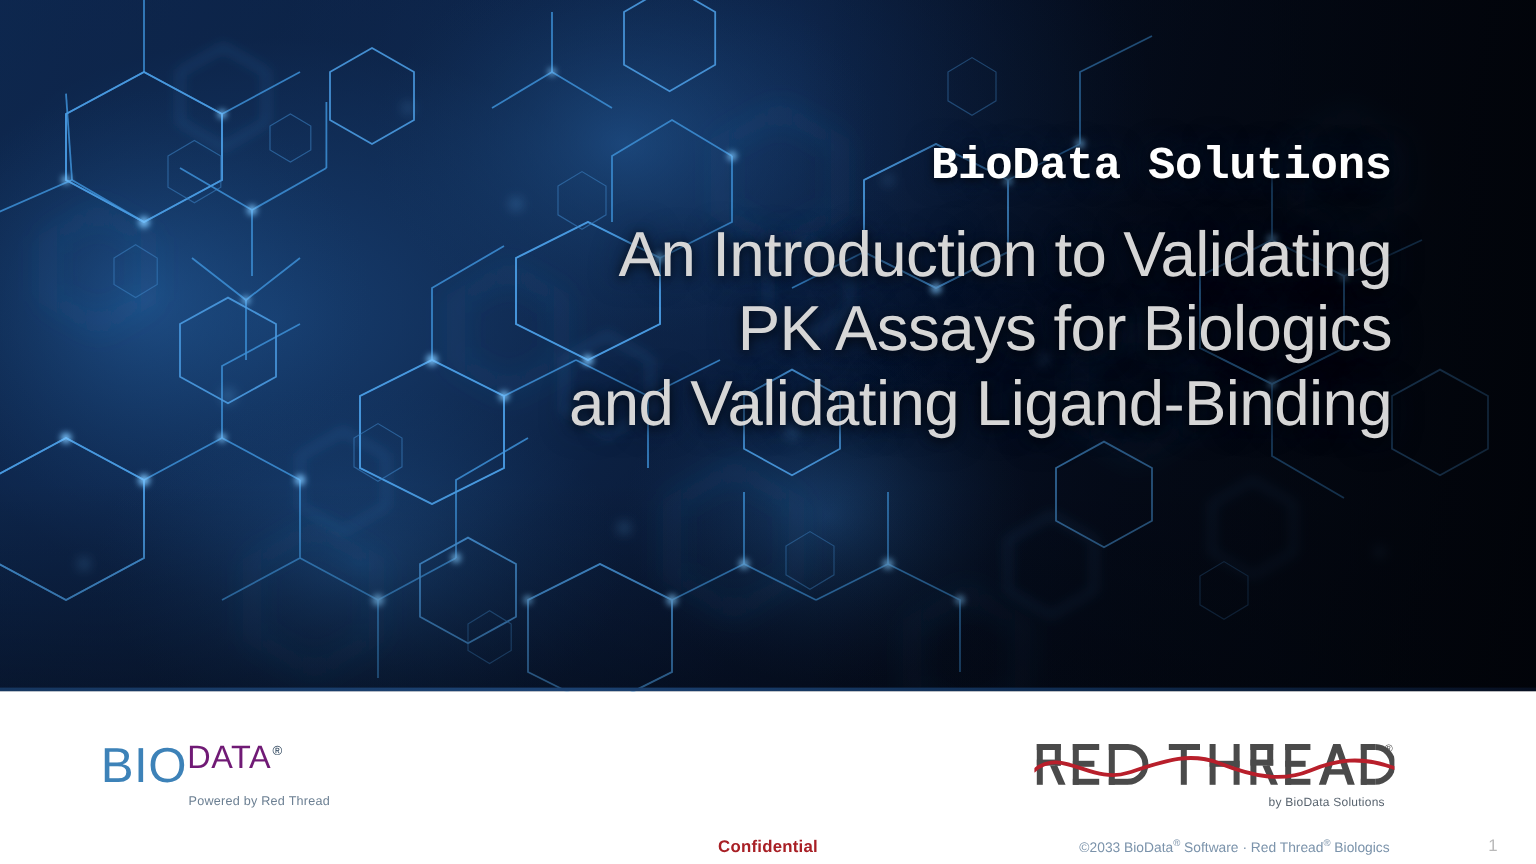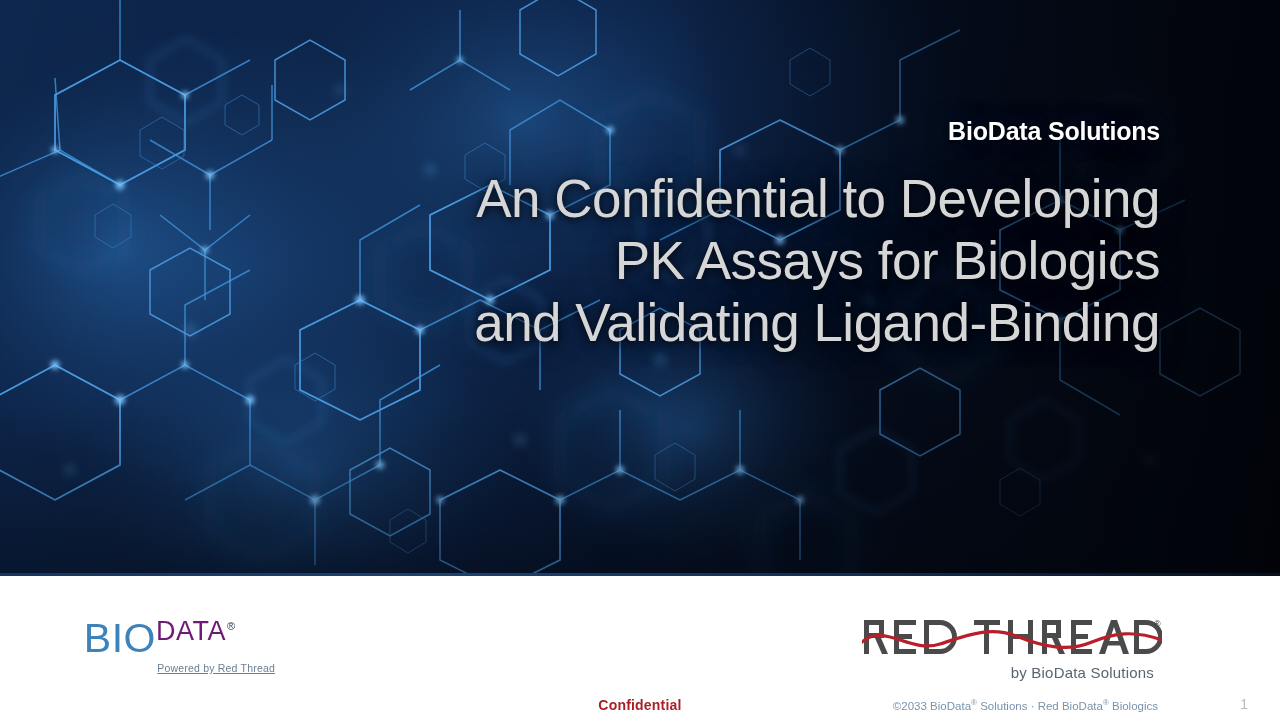--- a/index.html
+++ b/index.html
@@ -29,23 +29,24 @@
     position:absolute; left:0; bottom:0; width:1280px; height:3px;
     background:linear-gradient(90deg,#16365f 0%,#1c4272 35%,#102c50 70%,#070f20 100%);
   }
 
   
   .text-wrap {
     position:absolute; left:280px; top:118px; width:880px;
     text-align:right; z-index:5;
   }
   .kicker {
-    font-size:25px; font-weight:bold; color:#ffffff;
+    font-size:38px; font-weight:bold; color:#ffffff;
     letter-spacing:-0.2px; line-height:1.1;
     text-shadow:0 2px 7px rgba(0,0,0,0.75), 0 0 22px rgba(10,28,60,0.9);
+    font-family:Liberation Mono, monospace;
   }
   .title {
     margin-top:22px;
     font-size:53px; font-weight:normal; color:#d6d6d6;
     line-height:1.17; letter-spacing:-0.5px;
     text-shadow:0 2px 9px rgba(0,0,0,0.80), 0 0 26px rgba(6,18,40,0.85);
   }
   .title-line { display:block; white-space:nowrap; }
 
   
@@ -65,30 +66,30 @@
     font-family:"Liberation Sans", sans-serif;
   }
   .bd-reg { font-size:11px; color:#1e3750; margin-top:3px; margin-left:1px; }
   .bd-sol {
     text-align:center; margin-top:3px;
     font-size:25px; letter-spacing:3.6px; color:#4e8cbd;
     font-family:"Liberation Sans", sans-serif;
   }
   .bd-tag {
     text-align:right; margin-top:3px; padding-right:2px;
-    font-size:10.5px; color:#6b7f92; letter-spacing:0.2px;text-decoration:underline;
+    font-size:10.5px; color:#6b7f92; letter-spacing:0.2px;
   }
 
   
   .redthread-logo { position:absolute; left:862px; top:22px; width:300px; }
   .rt-mark { position:relative; width:300px; height:46px; }
   .rt-mark svg { position:absolute; left:0; top:0; }
   .rt-sub {
     text-align:right; margin-top:4px; padding-right:8px;
-    font-size:15px; color:#5a6570; letter-spacing:0.2px;
+    font-size:10px; color:#5a6570; letter-spacing:0.2px;
   }
 
   .confidential {
     position:absolute; left:0; top:105px; width:1280px; text-align:center;
     font-size:14px; font-weight:bold; color:#a81f25; letter-spacing:0.2px;
   }
   .copyright {
     position:absolute; right:122px; top:106px;
     font-size:11.5px; color:#7b93ab; white-space:nowrap;
   }
@@ -268,21 +269,21 @@
         <circle cx="70" cy="470" r="5"></circle>
       </g>
     </svg>
 
     <div class="hero-vignette"></div>
     <div class="hero-bottom-edge"></div>
 
     <div class="text-wrap">
       <div class="kicker">BioData Solutions</div>
       <div class="title">
-        <span class="title-line">An Confidential to Developing</span>
+        <span class="title-line">An Introduction to Validating</span>
         <span class="title-line">PK Assays for Biologics</span>
         <span class="title-line">and Validating Ligand-Binding</span>
       </div>
     </div>
   </div>
 
   <div class="footer">
 
     <div class="biodata-logo">
       <div class="bd-row1">
@@ -343,18 +344,18 @@
           <text x="292" y="13" font-family="Liberation Sans, sans-serif" font-size="9" fill="#4a4a4a">®</text>
           <path d="M0,28 C22,8 48,40 78,30 C106,21 128,12 154,22 C182,33 206,38 230,28 C252,19 272,16 300,26" stroke="#b81f2b" stroke-width="3.2" fill="none" stroke-linecap="round"></path>
         </svg>
       </div>
       <div class="rt-sub">by BioData Solutions</div>
     </div>
 
     <div class="confidential">Confidential</div>
 
     <div class="copyright">
-      <span>©2033 BioData</span><sup>®</sup><span> Solutions · Red BioData</span><sup>®</sup><span> Biologics</span>
+      <span>©2033 BioData</span><sup>®</sup><span> Software · Red Thread</span><sup>®</sup><span> Biologics</span>
     </div>
 
     <div class="pagenum">1</div>
   </div>
 </div>
 
 </body></html>

